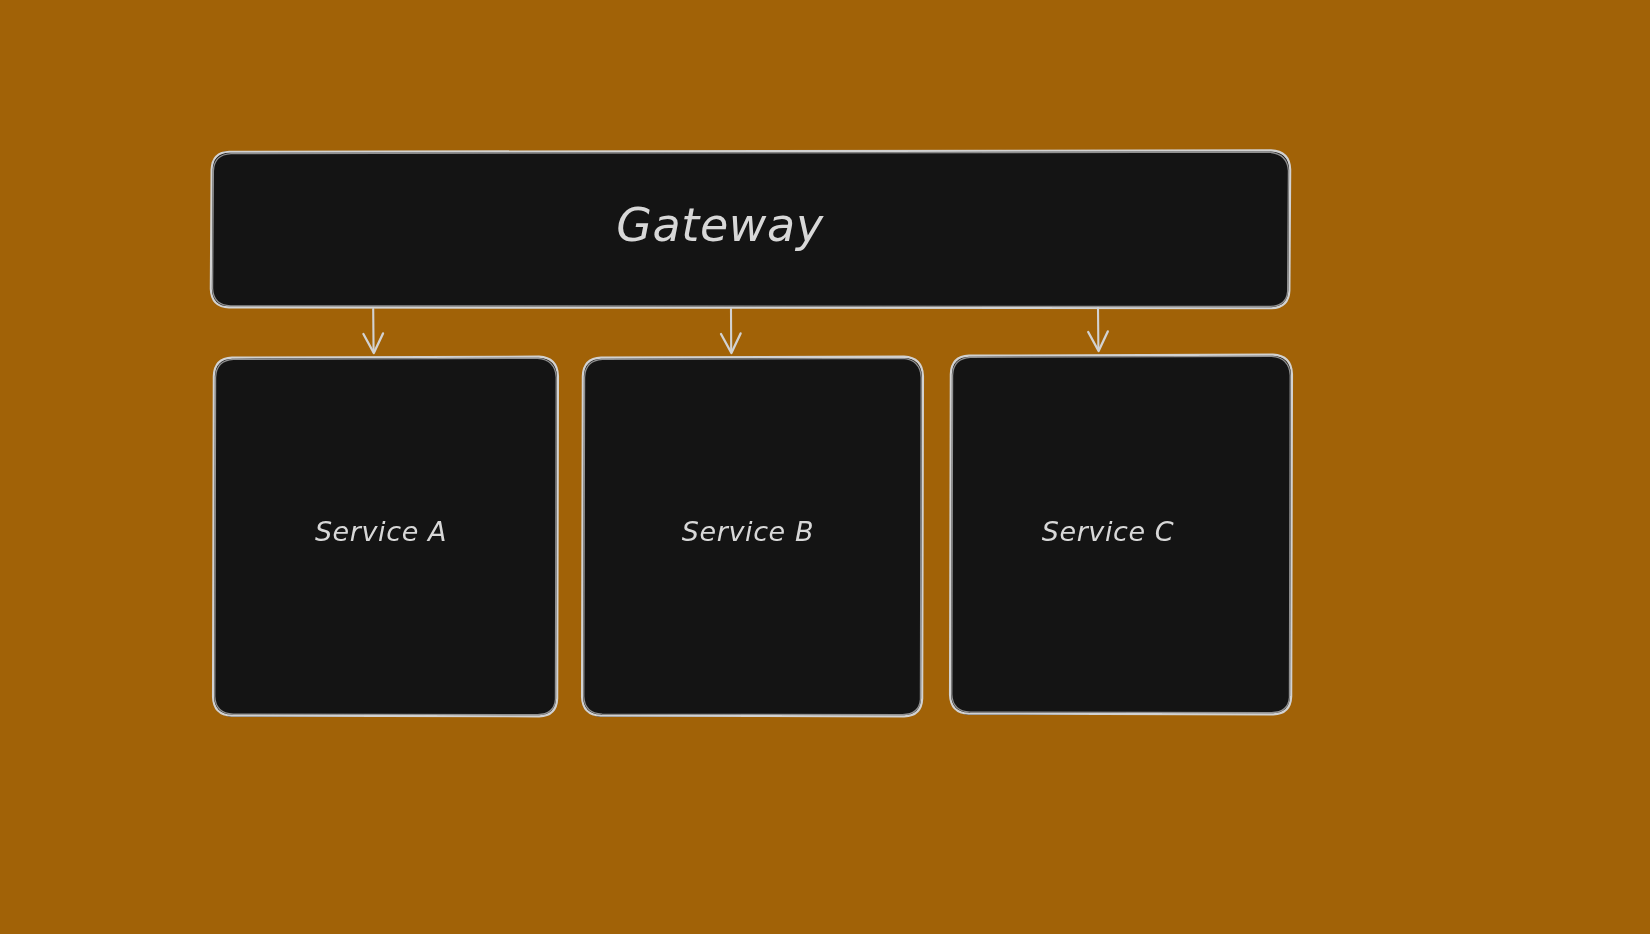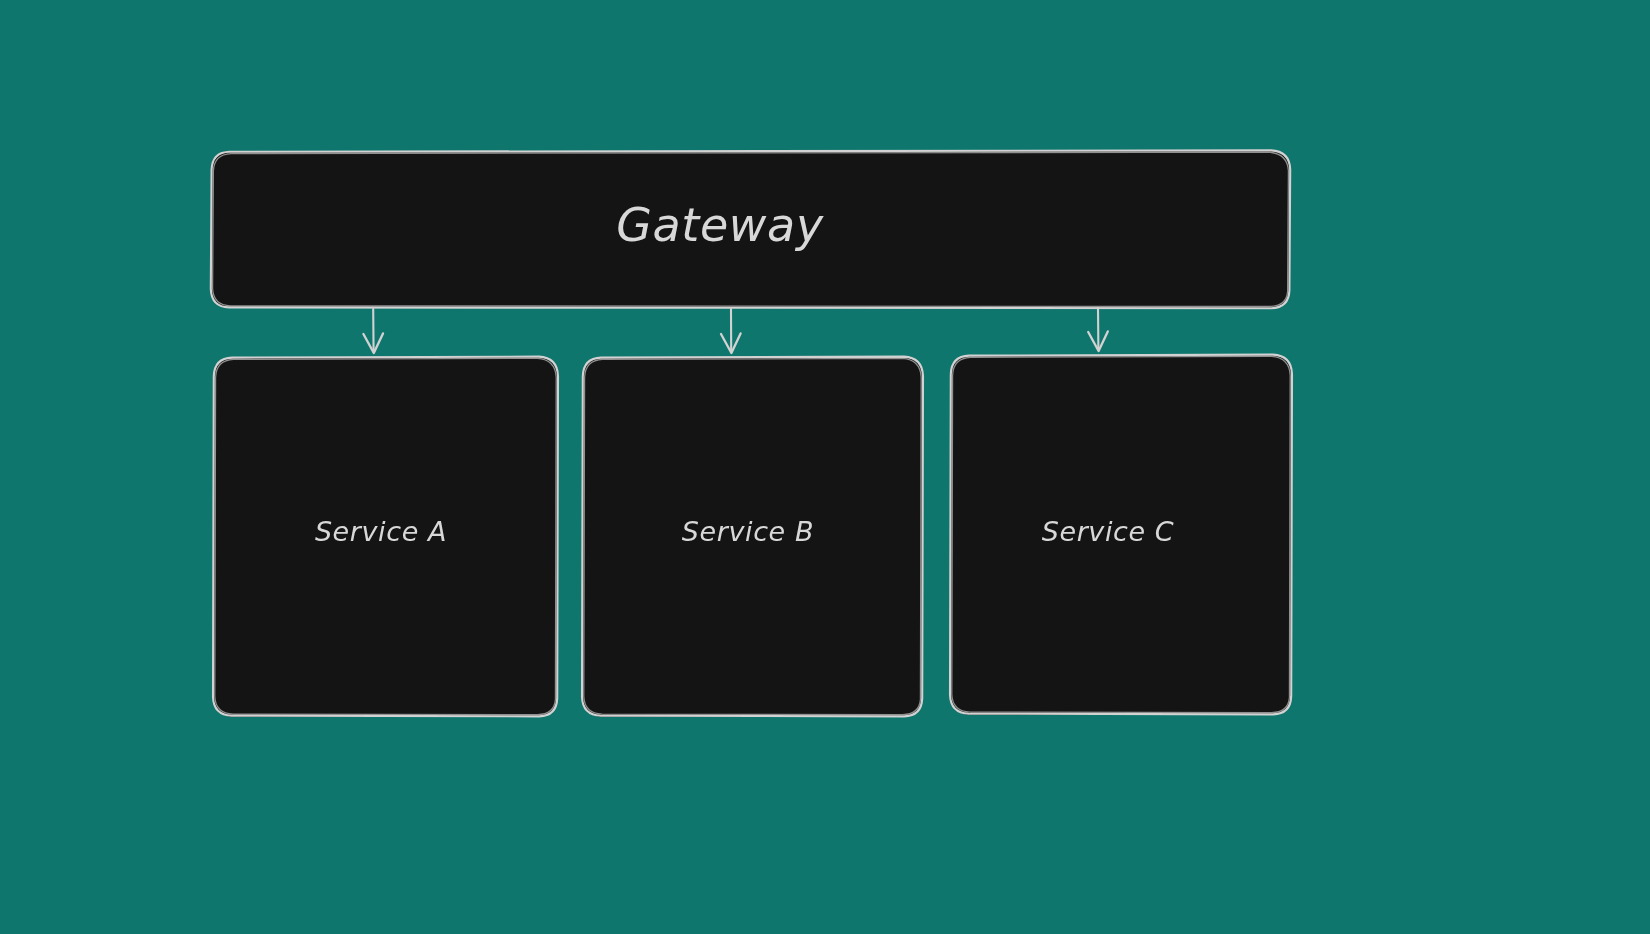--- a/index.html
+++ b/index.html
@@ -11,21 +11,21 @@
   body {
     width: 1650px;
     height: 934px;
     overflow: hidden;
     font-family: "DejaVu Sans", sans-serif;
   }
   #canvas-root {
     position: relative;
     width: 1650px;
     height: 934px;
-    background: #0f766e;
+    background: #a16207;
   }
   #diagram-svg {
     position: absolute;
     left: 0;
     top: 0;
     width: 1650px;
     height: 934px;
     display: block;
   }
   .sketch-stroke {

